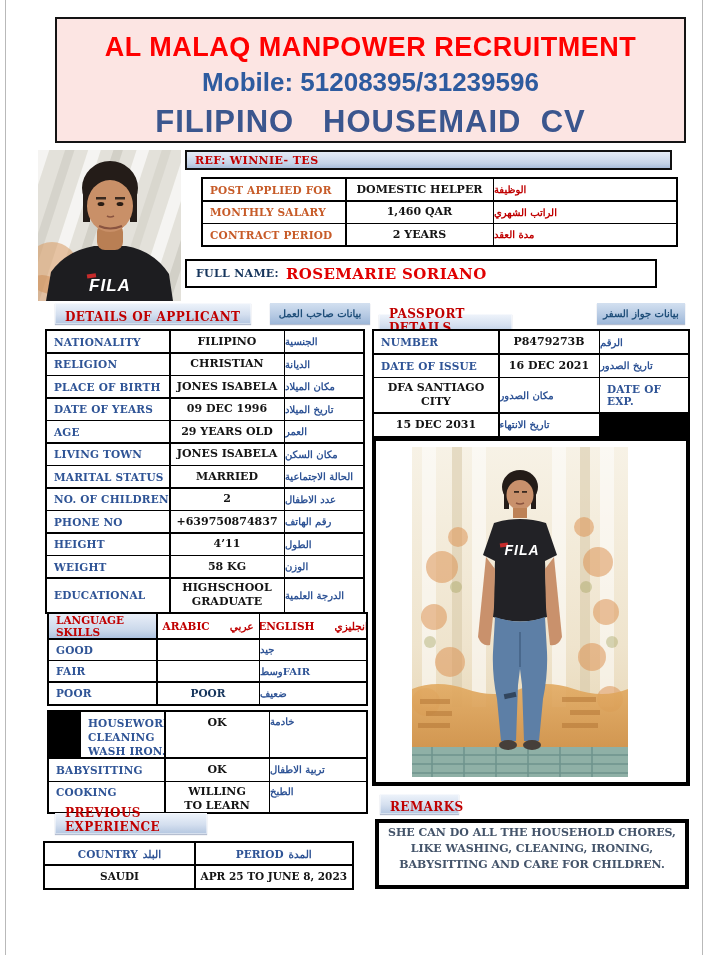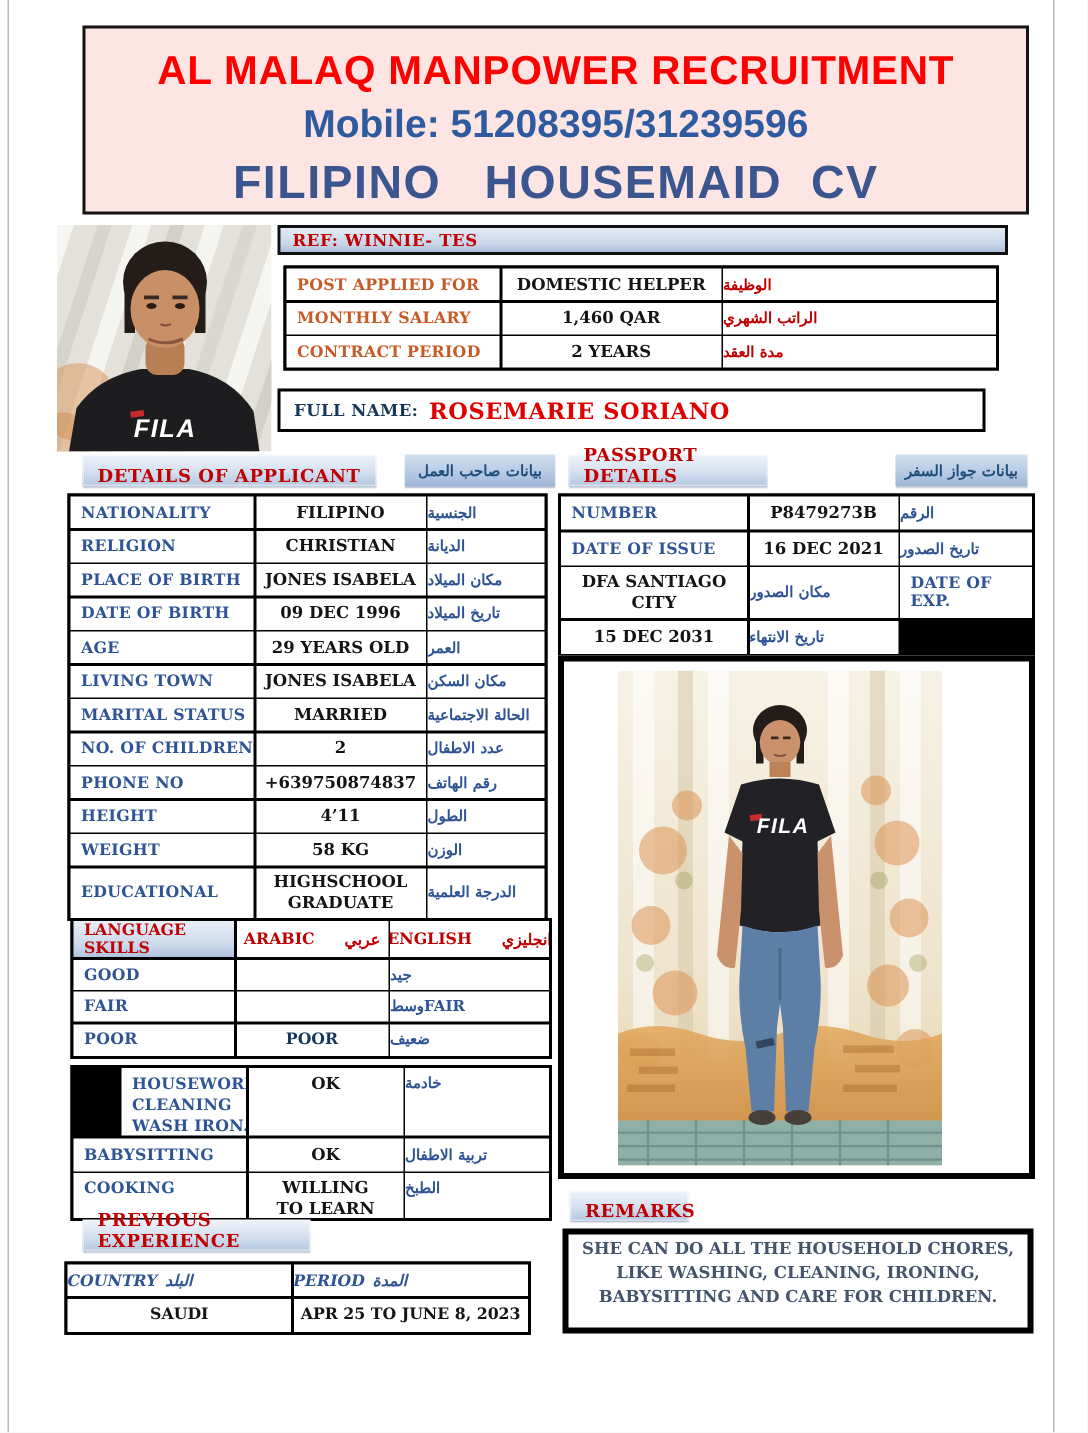--- a/index.html
+++ b/index.html
@@ -49,31 +49,31 @@
   
   .grid { display:grid; background:#000; gap:1.5px; border:2.5px solid #000; }
   .c { background:#fff; display:flex; align-items:center; font-weight:bold; overflow:hidden; }
   .c-lbl   { justify-content:flex-start; padding-left:7px; color:#2f5496; font-size:10.5px; letter-spacing:.2px; }
   .c-val   { justify-content:center; text-align:center; color:#141414; font-size:11px; padding:0 3px; line-height:1.25; }
   .c-ar    { justify-content:flex-end; padding-right:6px; color:#2f5496; font-size:10px; direction:rtl; }
   .c-ar-red{ color:#c00000; }
   .c-orange{ color:#c75b28; }
   .top-align { align-items:flex-start; padding-top:4px; }
 
-  .job-grid      { left:189px; top:177px; width:477px; grid-template-columns:142px 146px 1fr; grid-template-rows:repeat(3,21px); }
+  .job-grid      { left:201px; top:177px; width:477px; grid-template-columns:142px 146px 1fr; grid-template-rows:repeat(3,21px); }
   .details-grid  { left:45px;  top:329px; width:320px; grid-template-columns:122px 113px 1fr; grid-template-rows:repeat(11,21px) 33px; }
   .passport-grid { left:372px; top:329px; width:318px; grid-template-columns:124px 99px 1fr; grid-template-rows:22px 22px 34px 22px; }
   .language-grid { left:47px;  top:612px; width:321px; grid-template-columns:107px 101px 1fr; grid-template-rows:24px 20px 20px 21px; }
   .skills-grid   { left:47px;  top:710px; width:321px; grid-template-columns:115px 103px 1fr; grid-template-rows:45px 22px 30px; }
   .exp-grid      { left:43px;  top:841px; width:311px; grid-template-columns:149px 1fr; grid-template-rows:21px 22px; }
 
   .lang-title { background:linear-gradient(180deg,#e9eff8 0%,#c9d7ea 70%,#aec3e0 100%); color:#c00000; font-size:10.5px; justify-content:flex-start; padding-left:7px; }
   .lang-head  { justify-content:center; color:#c00000; font-size:10.5px; gap:20px; }
   .c-poor-val { justify-content:center; color:#17365d; font-size:10.5px; }
-  .exp-head   { justify-content:flex-start; color:#2f5496; font-size:10.5px; gap:5px;font-style:italic; }
+  .exp-head   { justify-content:center; color:#2f5496; font-size:10.5px; gap:5px; }
 
   
   .fullname-bar {
     left:185px; top:259px; width:472px; height:29px; background:#fff;
     border:2.5px solid #000; display:flex; align-items:center; padding-left:9px;
   }
   .fn-label { color:#17365d; font-weight:bold; font-size:11px; letter-spacing:.3px; }
   .fn-value { color:#e00000; font-weight:bold; font-size:15px; margin-left:7px; letter-spacing:.4px; }
 
   
@@ -161,21 +161,21 @@
   <div class="abs grid details-grid">
     <div class="c c-lbl">NATIONALITY</div>
     <div class="c c-val">FILIPINO</div>
     <div class="c c-ar">الجنسية</div>
     <div class="c c-lbl">RELIGION</div>
     <div class="c c-val">CHRISTIAN</div>
     <div class="c c-ar">الديانة</div>
     <div class="c c-lbl">PLACE OF BIRTH</div>
     <div class="c c-val">JONES ISABELA</div>
     <div class="c c-ar">مكان الميلاد</div>
-    <div class="c c-lbl">DATE OF BIRTH</div>
+    <div class="c c-lbl">DATE OF YEARS</div>
     <div class="c c-val">09 DEC 1996</div>
     <div class="c c-ar">تاريخ الميلاد</div>
     <div class="c c-lbl">AGE</div>
     <div class="c c-val">29 YEARS OLD</div>
     <div class="c c-ar">العمر</div>
     <div class="c c-lbl">LIVING TOWN</div>
     <div class="c c-val">JONES ISABELA</div>
     <div class="c c-ar">مكان السكن</div>
     <div class="c c-lbl">MARITAL STATUS</div>
     <div class="c c-val">MARRIED</div>
@@ -190,21 +190,21 @@
     <div class="c c-val">4’11</div>
     <div class="c c-ar">الطول</div>
     <div class="c c-lbl">WEIGHT</div>
     <div class="c c-val">58 KG</div>
     <div class="c c-ar">الوزن</div>
     <div class="c c-lbl">EDUCATIONAL</div>
     <div class="c c-val">HIGHSCHOOL GRADUATE</div>
     <div class="c c-ar">الدرجة العلمية</div>
   </div>
 
-  <div class="abs sec-hdr" style="left:379px; top:303px; width:133px; height:21px;">
+  <div class="abs sec-hdr" style="left:379px; top:314px; width:133px; height:21px;">
     <span>PASSPORT DETAILS</span>
   </div>
   <div class="abs ar-box" style="left:597px; top:303px; width:88px; height:21px;">
     <span>بيانات جواز السفر</span>
   </div>
 
   <div class="abs grid passport-grid">
     <div class="c c-lbl">NUMBER</div>
     <div class="c c-val">P8479273B</div>
     <div class="c c-ar">الرقم</div>

